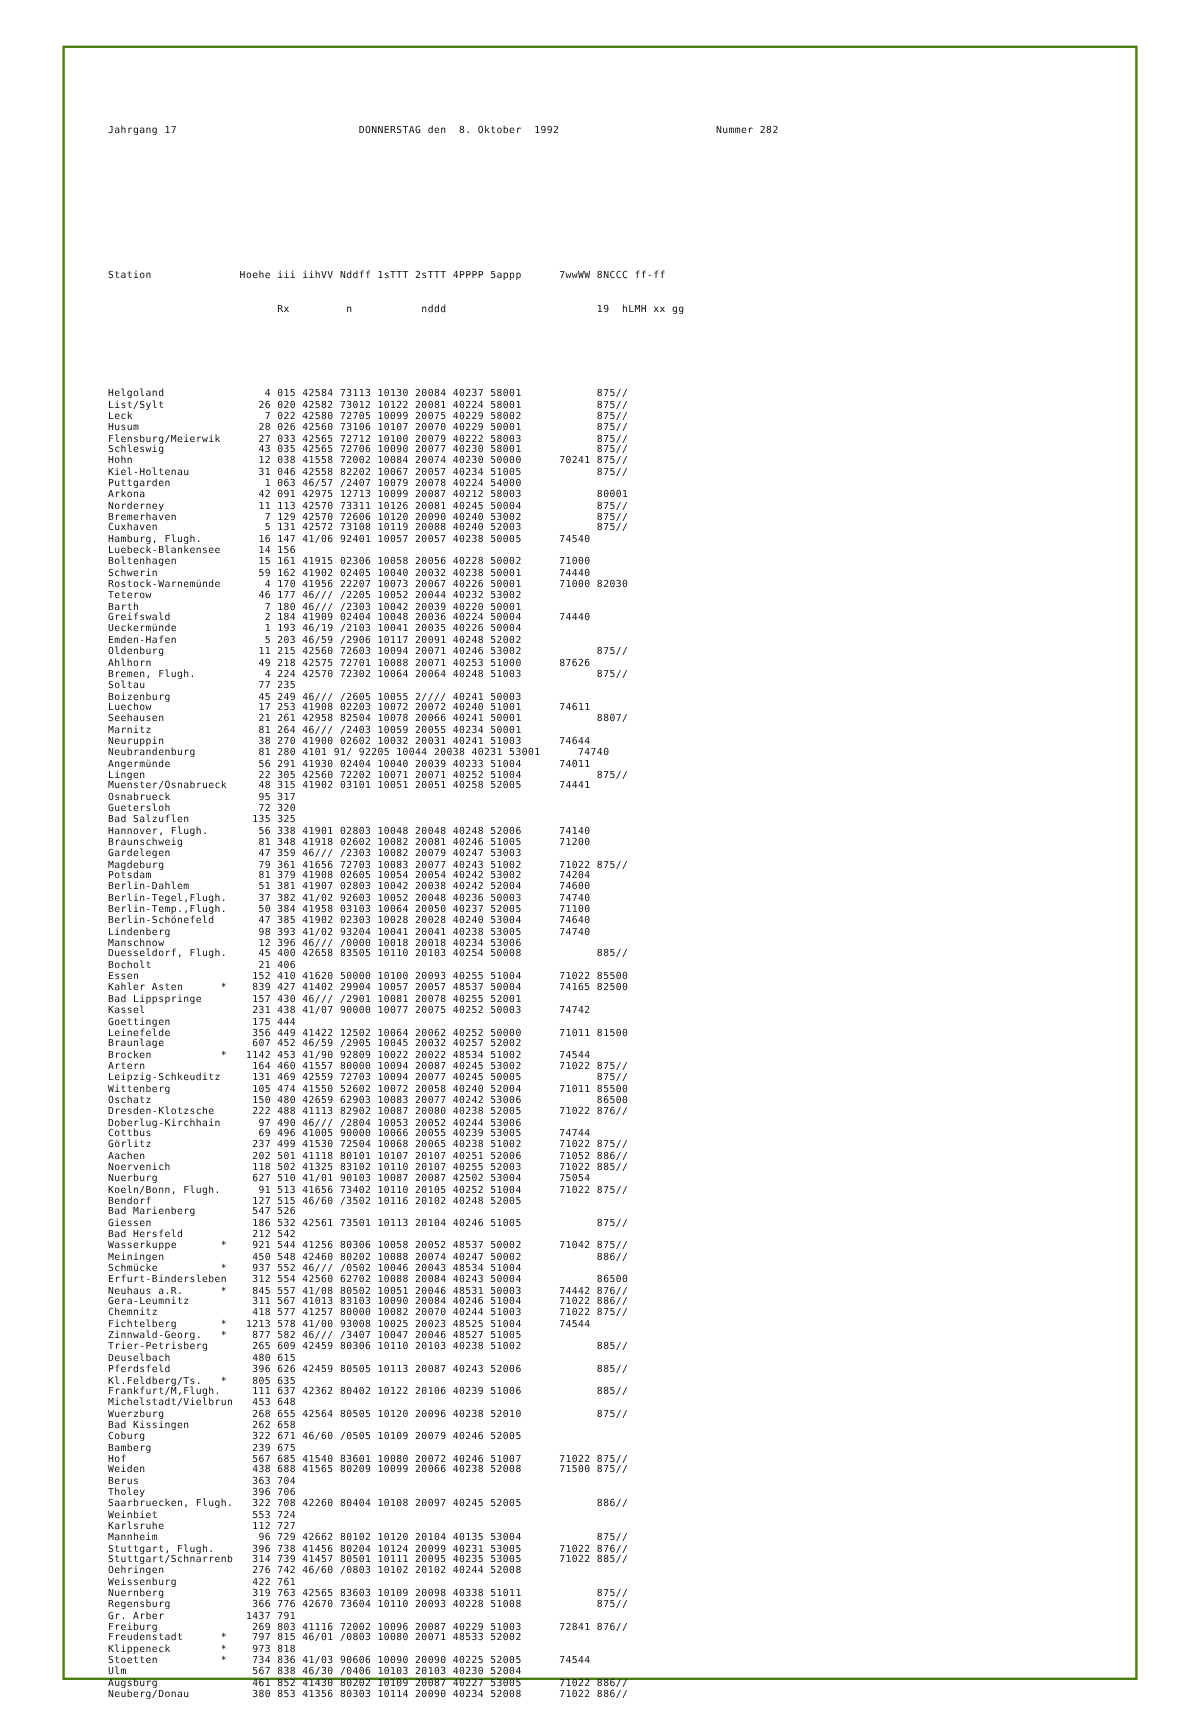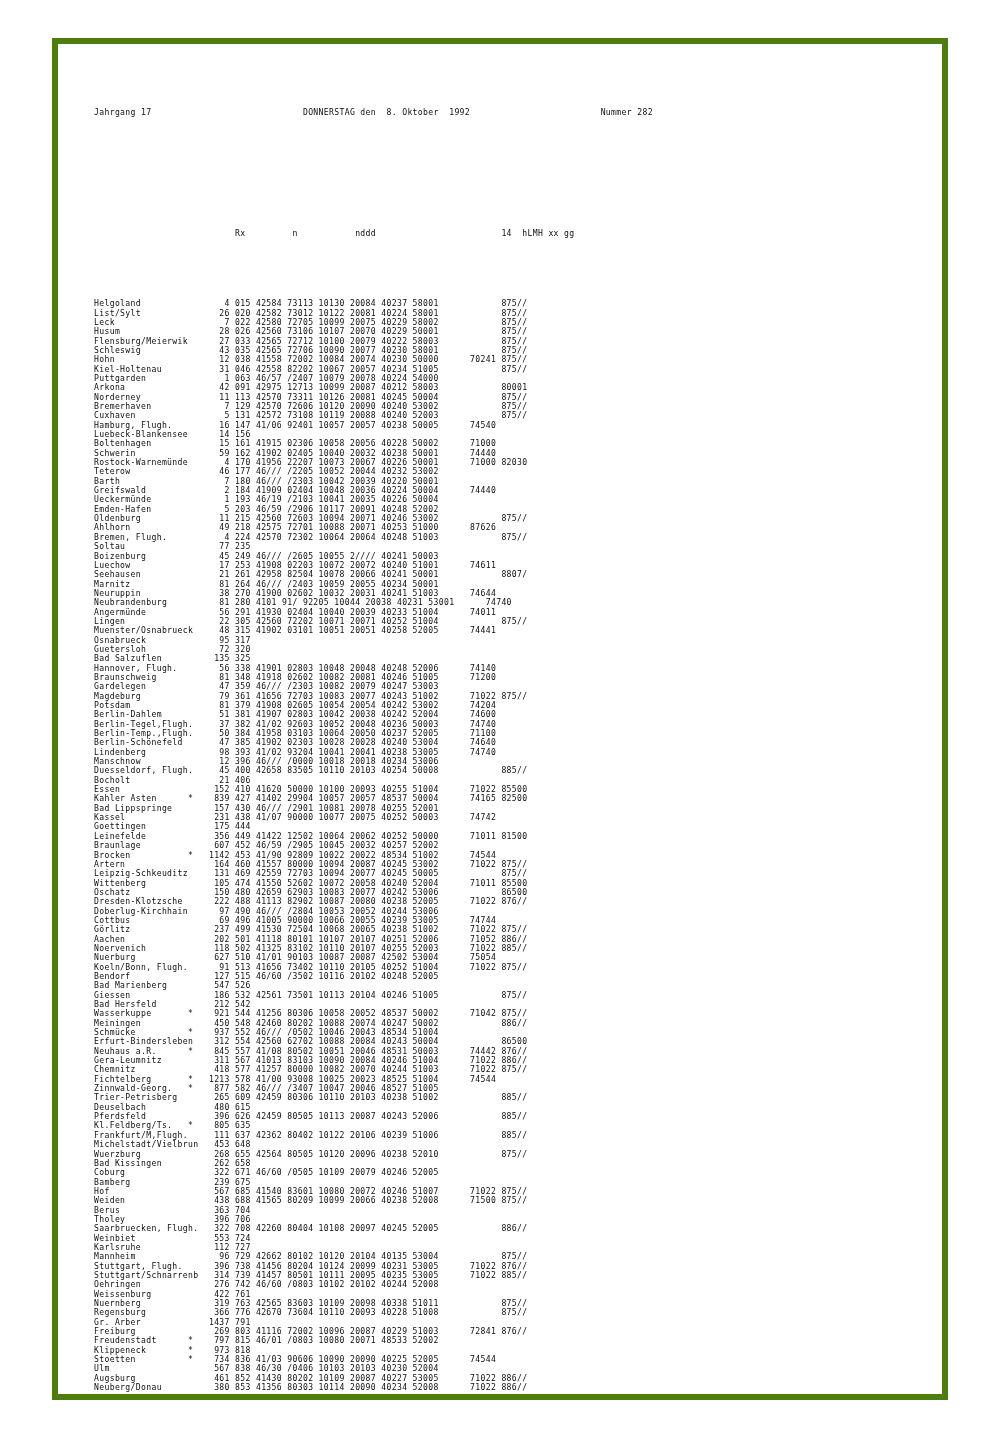--- a/index.html
+++ b/index.html
@@ -14,21 +14,21 @@
     background: #ffffff;
     box-sizing: border-box;
     overflow: hidden;
   }
   .sheet {
     position: absolute;
     left: 52px;
     top: 38px;
     width: 896px;
     height: 1362px;
-    border: 6px solid #4d7c0f;
+    border: 2px solid #4d7c0f;
     background: #ffffff;
     box-sizing: border-box;
   }
   .inner {
     position: absolute;
     left: 36px;
     top: 36px;
     right: 22px;
     bottom: 10px;
     font-family: "DejaVu Sans Mono", "Liberation Mono", monospace;
@@ -64,21 +64,22 @@
   <div class="sheet">
     <div class="inner">
 
       <span class="hdr-line"><span>Jahrgang 17</span>                             <span>DONNERSTAG den  8. Oktober  1992</span>                         <span>Nummer 282</span></span>
 
       <span class="hdr-line gap-1"> </span>
 
 
       <span class="hdr-line gap-2"> </span>
 
-      <span class="colhdr">                           Rx         n           nddd                        14  hLMH xx gg</span>
+      <span class="colhdr">Station              Hoehe iii iihVV Nddff 1sTTT 2sTTT 4PPPP 5appp      7wwWW 8NCCC ff-ff</span>
+      <span class="colhdr">                           Rx         n           nddd                        19  hLMH xx gg</span>
 
       <span class="hdr-line gap-3"> </span>
 
       <div class="rows" id="rows-container"><span class="row">Helgoland                4 015 42584 73113 10130 20084 40237 58001            875//</span><span class="row">List/Sylt               26 020 42582 73012 10122 20081 40224 58001            875//</span><span class="row">Leck                     7 022 42580 72705 10099 20075 40229 58002            875//</span><span class="row">Husum                   28 026 42560 73106 10107 20070 40229 50001            875//</span><span class="row">Flensburg/Meierwik      27 033 42565 72712 10100 20079 40222 58003            875//</span><span class="row">Schleswig               43 035 42565 72706 10090 20077 40230 58001            875//</span><span class="row">Hohn                    12 038 41558 72002 10084 20074 40230 50000      70241 875//</span><span class="row">Kiel-Holtenau           31 046 42558 82202 10067 20057 40234 51005            875//</span><span class="row">Puttgarden               1 063 46/57 /2407 10079 20078 40224 54000</span><span class="row">Arkona                  42 091 42975 12713 10099 20087 40212 58003            80001</span><span class="row">Norderney               11 113 42570 73311 10126 20081 40245 50004            875//</span><span class="row">Bremerhaven              7 129 42570 72606 10120 20090 40240 53002            875//</span><span class="row">Cuxhaven                 5 131 42572 73108 10119 20088 40240 52003            875//</span><span class="row">Hamburg, Flugh.         16 147 41/06 92401 10057 20057 40238 50005      74540</span><span class="row">Luebeck-Blankensee      14 156</span><span class="row">Boltenhagen             15 161 41915 02306 10058 20056 40228 50002      71000</span><span class="row">Schwerin                59 162 41902 02405 10040 20032 40238 50001      74440</span><span class="row">Rostock-Warnemünde       4 170 41956 22207 10073 20067 40226 50001      71000 82030</span><span class="row">Teterow                 46 177 46/// /2205 10052 20044 40232 53002</span><span class="row">Barth                    7 180 46/// /2303 10042 20039 40220 50001</span><span class="row">Greifswald               2 184 41909 02404 10048 20036 40224 50004      74440</span><span class="row">Ueckermünde              1 193 46/19 /2103 10041 20035 40226 50004</span><span class="row">Emden-Hafen              5 203 46/59 /2906 10117 20091 40248 52002</span><span class="row">Oldenburg               11 215 42560 72603 10094 20071 40246 53002            875//</span><span class="row">Ahlhorn                 49 218 42575 72701 10088 20071 40253 51000      87626</span><span class="row">Bremen, Flugh.           4 224 42570 72302 10064 20064 40248 51003            875//</span><span class="row">Soltau                  77 235</span><span class="row">Boizenburg              45 249 46/// /2605 10055 2//// 40241 50003</span><span class="row">Luechow                 17 253 41908 02203 10072 20072 40240 51001      74611</span><span class="row">Seehausen               21 261 42958 82504 10078 20066 40241 50001            8807/</span><span class="row">Marnitz                 81 264 46/// /2403 10059 20055 40234 50001</span><span class="row">Neuruppin               38 270 41900 02602 10032 20031 40241 51003      74644</span><span class="row">Neubrandenburg          81 280 4101 91/ 92205 10044 20038 40231 53001      74740</span><span class="row">Angermünde              56 291 41930 02404 10040 20039 40233 51004      74011</span><span class="row">Lingen                  22 305 42560 72202 10071 20071 40252 51004            875//</span><span class="row">Muenster/Osnabrueck     48 315 41902 03101 10051 20051 40258 52005      74441</span><span class="row">Osnabrueck              95 317</span><span class="row">Guetersloh              72 320</span><span class="row">Bad Salzuflen          135 325</span><span class="row">Hannover, Flugh.        56 338 41901 02803 10048 20048 40248 52006      74140</span><span class="row">Braunschweig            81 348 41918 02602 10082 20081 40246 51005      71200</span><span class="row">Gardelegen              47 359 46/// /2303 10082 20079 40247 53003</span><span class="row">Magdeburg               79 361 41656 72703 10083 20077 40243 51002      71022 875//</span><span class="row">Potsdam                 81 379 41908 02605 10054 20054 40242 53002      74204</span><span class="row">Berlin-Dahlem           51 381 41907 02803 10042 20038 40242 52004      74600</span><span class="row">Berlin-Tegel,Flugh.     37 382 41/02 92603 10052 20048 40236 50003      74740</span><span class="row">Berlin-Temp.,Flugh.     50 384 41958 03103 10064 20050 40237 52005      71100</span><span class="row">Berlin-Schönefeld       47 385 41902 02303 10028 20028 40240 53004      74640</span><span class="row">Lindenberg              98 393 41/02 93204 10041 20041 40238 53005      74740</span><span class="row">Manschnow               12 396 46/// /0000 10018 20018 40234 53006</span><span class="row">Duesseldorf, Flugh.     45 400 42658 83505 10110 20103 40254 50008            885//</span><span class="row">Bocholt                 21 406</span><span class="row">Essen                  152 410 41620 50000 10100 20093 40255 51004      71022 85500</span><span class="row">Kahler Asten      *    839 427 41402 29904 10057 20057 48537 50004      74165 82500</span><span class="row">Bad Lippspringe        157 430 46/// /2901 10081 20078 40255 52001</span><span class="row">Kassel                 231 438 41/07 90000 10077 20075 40252 50003      74742</span><span class="row">Goettingen             175 444</span><span class="row">Leinefelde             356 449 41422 12502 10064 20062 40252 50000      71011 81500</span><span class="row">Braunlage              607 452 46/59 /2905 10045 20032 40257 52002</span><span class="row">Brocken           *   1142 453 41/90 92809 10022 20022 48534 51002      74544</span><span class="row">Artern                 164 460 41557 80000 10094 20087 40245 53002      71022 875//</span><span class="row">Leipzig-Schkeuditz     131 469 42559 72703 10094 20077 40245 50005            875//</span><span class="row">Wittenberg             105 474 41550 52602 10072 20058 40240 52004      71011 85500</span><span class="row">Oschatz                150 480 42659 62903 10083 20077 40242 53006            86500</span><span class="row">Dresden-Klotzsche      222 488 41113 82902 10087 20080 40238 52005      71022 876//</span><span class="row">Doberlug-Kirchhain      97 490 46/// /2804 10053 20052 40244 53006</span><span class="row">Cottbus                 69 496 41005 90000 10066 20055 40239 53005      74744</span><span class="row">Görlitz                237 499 41530 72504 10068 20065 40238 51002      71022 875//</span><span class="row">Aachen                 202 501 41118 80101 10107 20107 40251 52006      71052 886//</span><span class="row">Noervenich             118 502 41325 83102 10110 20107 40255 52003      71022 885//</span><span class="row">Nuerburg               627 510 41/01 90103 10087 20087 42502 53004      75054</span><span class="row">Koeln/Bonn, Flugh.      91 513 41656 73402 10110 20105 40252 51004      71022 875//</span><span class="row">Bendorf                127 515 46/60 /3502 10116 20102 40248 52005</span><span class="row">Bad Marienberg         547 526</span><span class="row">Giessen                186 532 42561 73501 10113 20104 40246 51005            875//</span><span class="row">Bad Hersfeld           212 542</span><span class="row">Wasserkuppe       *    921 544 41256 80306 10058 20052 48537 50002      71042 875//</span><span class="row">Meiningen              450 548 42460 80202 10088 20074 40247 50002            886//</span><span class="row">Schmücke          *    937 552 46/// /0502 10046 20043 48534 51004</span><span class="row">Erfurt-Bindersleben    312 554 42560 62702 10088 20084 40243 50004            86500</span><span class="row">Neuhaus a.R.      *    845 557 41/08 80502 10051 20046 48531 50003      74442 876//</span><span class="row">Gera-Leumnitz          311 567 41013 83103 10090 20084 40246 51004      71022 886//</span><span class="row">Chemnitz               418 577 41257 80000 10082 20070 40244 51003      71022 875//</span><span class="row">Fichtelberg       *   1213 578 41/00 93008 10025 20023 48525 51004      74544</span><span class="row">Zinnwald-Georg.   *    877 582 46/// /3407 10047 20046 48527 51005</span><span class="row">Trier-Petrisberg       265 609 42459 80306 10110 20103 40238 51002            885//</span><span class="row">Deuselbach             480 615</span><span class="row">Pferdsfeld             396 626 42459 80505 10113 20087 40243 52006            885//</span><span class="row">Kl.Feldberg/Ts.   *    805 635</span><span class="row">Frankfurt/M,Flugh.     111 637 42362 80402 10122 20106 40239 51006            885//</span><span class="row">Michelstadt/Vielbrun   453 648</span><span class="row">Wuerzburg              268 655 42564 80505 10120 20096 40238 52010            875//</span><span class="row">Bad Kissingen          262 658</span><span class="row">Coburg                 322 671 46/60 /0505 10109 20079 40246 52005</span><span class="row">Bamberg                239 675</span><span class="row">Hof                    567 685 41540 83601 10080 20072 40246 51007      71022 875//</span><span class="row">Weiden                 438 688 41565 80209 10099 20066 40238 52008      71500 875//</span><span class="row">Berus                  363 704</span><span class="row">Tholey                 396 706</span><span class="row">Saarbruecken, Flugh.   322 708 42260 80404 10108 20097 40245 52005            886//</span><span class="row">Weinbiet               553 724</span><span class="row">Karlsruhe              112 727</span><span class="row">Mannheim                96 729 42662 80102 10120 20104 40135 53004            875//</span><span class="row">Stuttgart, Flugh.      396 738 41456 80204 10124 20099 40231 53005      71022 876//</span><span class="row">Stuttgart/Schnarrenb   314 739 41457 80501 10111 20095 40235 53005      71022 885//</span><span class="row">Oehringen              276 742 46/60 /0803 10102 20102 40244 52008</span><span class="row">Weissenburg            422 761</span><span class="row">Nuernberg              319 763 42565 83603 10109 20098 40338 51011            875//</span><span class="row">Regensburg             366 776 42670 73604 10110 20093 40228 51008            875//</span><span class="row">Gr. Arber             1437 791</span><span class="row">Freiburg               269 803 41116 72002 10096 20087 40229 51003      72841 876//</span><span class="row">Freudenstadt      *    797 815 46/01 /0803 10080 20071 48533 52002</span><span class="row">Klippeneck        *    973 818</span><span class="row">Stoetten          *    734 836 41/03 90606 10090 20090 40225 52005      74544</span><span class="row">Ulm                    567 838 46/30 /0406 10103 20103 40230 52004</span><span class="row">Augsburg               461 852 41430 80202 10109 20087 40227 53005      71022 886//</span><span class="row">Neuberg/Donau          380 853 41356 80303 10114 20090 40234 52008      71022 886//</span></div>
 
     </div>
   </div>
 </div>
 
 </body></html>

